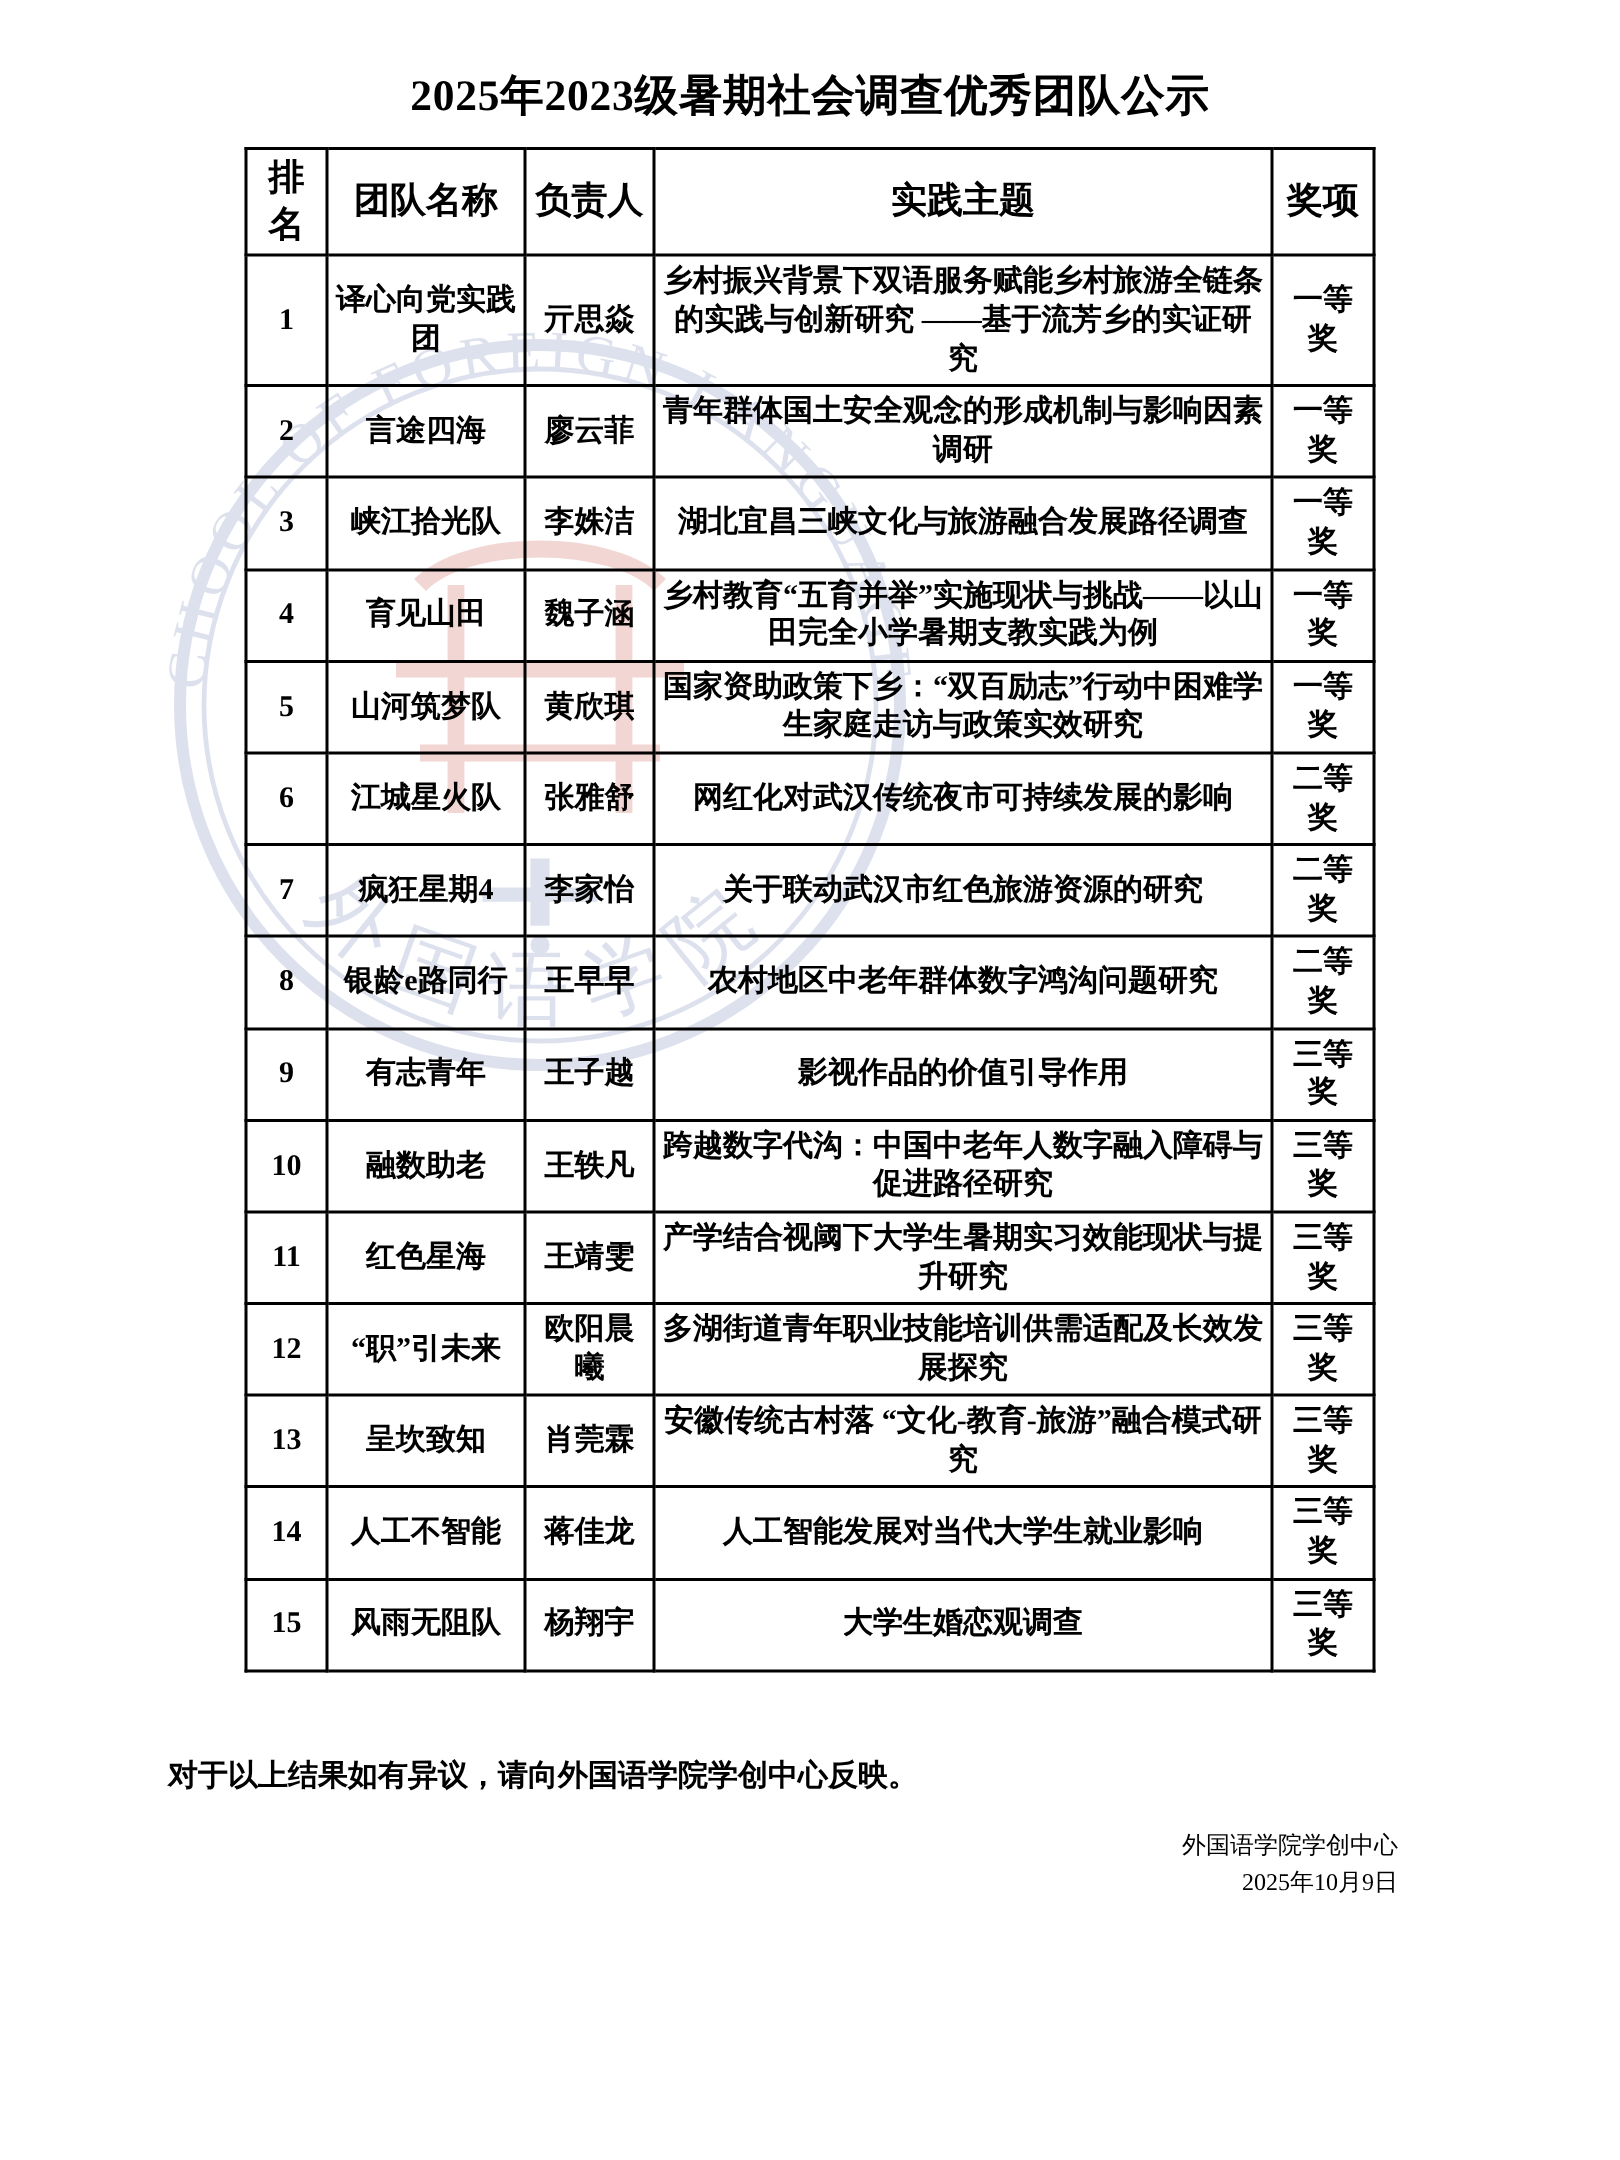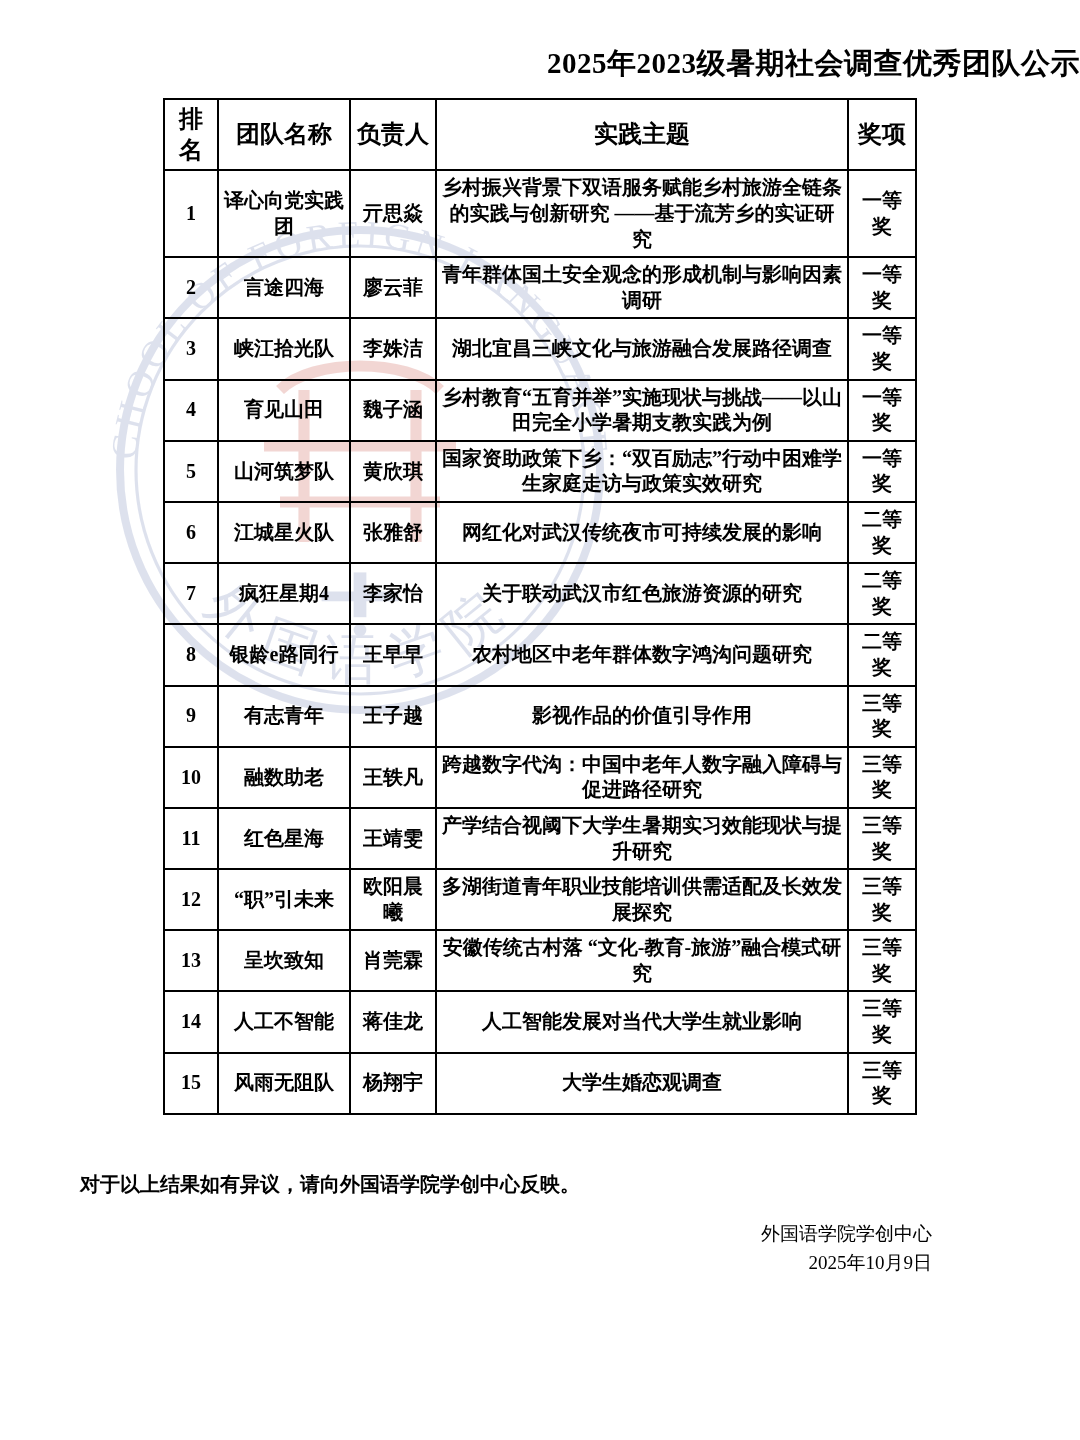--- a/index.html
+++ b/index.html
@@ -29,21 +29,21 @@
   }
   .watermark svg { width: 100%; height: 100%; }
 
   .page {
     position: relative;
     z-index: 1;
     padding: 0;
   }
 
   .doc-title {
-    text-align: right;
+    text-align: center;
     font-size: 29px;
     font-weight: bold;
     letter-spacing: 0.5px;
     margin: 44px 0 14px 0;
     font-family: "Liberation Serif", "DejaVu Serif", serif;
   }
 
   table.main-table {
     border-collapse: collapse;
     margin: 0 auto;
@@ -98,31 +98,31 @@
   }
   td.award {
     font-weight: bold;
     font-size: 20px;
     line-height: 1.12;
     letter-spacing: 0;
   }
 
   .footer {
     margin: 52px 0 0 0;
-    padding-left: 80px;
+    padding-left: 112px;
     font-size: 20px;
     line-height: 1.7;
     font-weight: bold;
     font-family: "Liberation Serif", "DejaVu Serif", serif;
   }
   .signature {
     margin-top: 18px;
     padding-right: 148px;
     text-align: right;
-    font-size: 19px;
+    font-size: 16px;
     line-height: 1.55;
     font-family: "Liberation Serif", "DejaVu Serif", serif;
   }
 </style>
 </head>
 <body>
 
 <div class="watermark">
   <svg viewBox="0 0 400 400" xmlns="http://www.w3.org/2000/svg">
     <defs>

